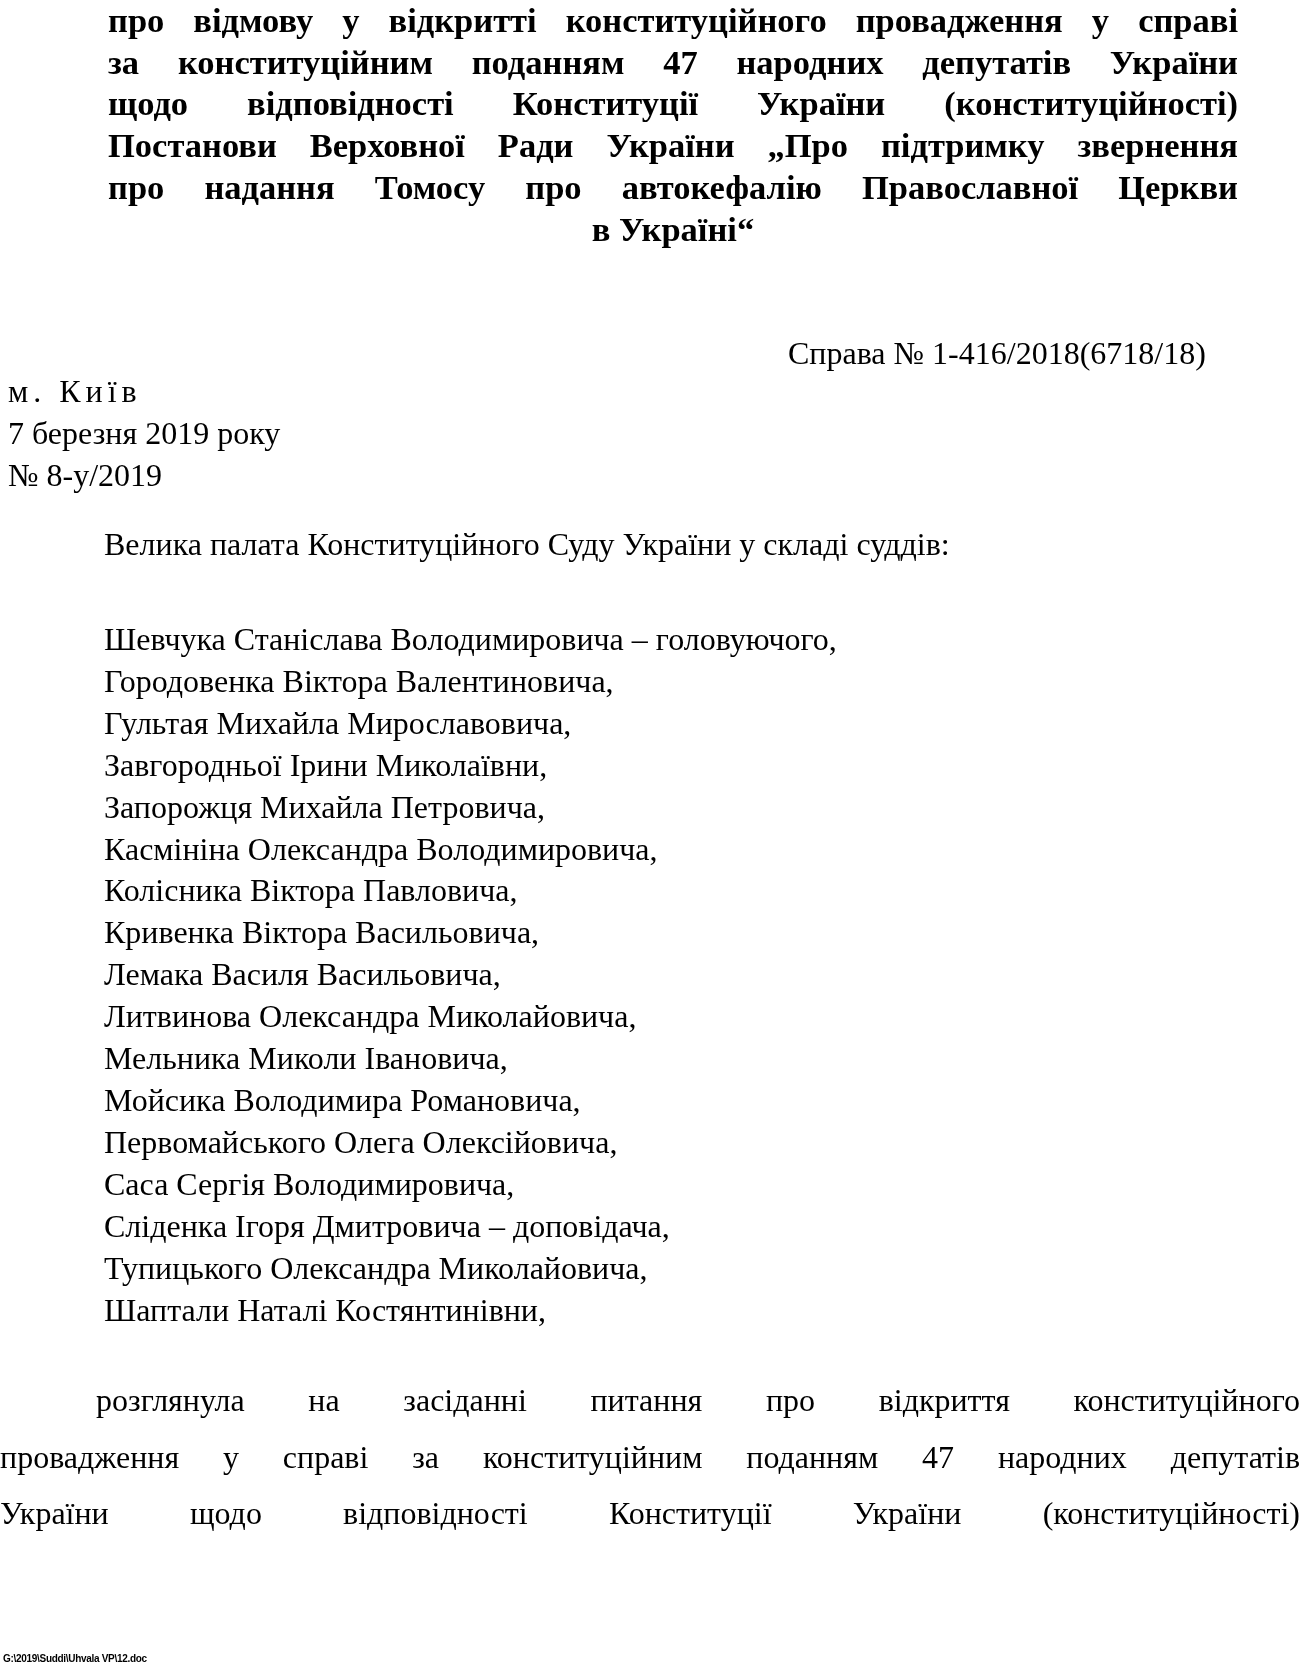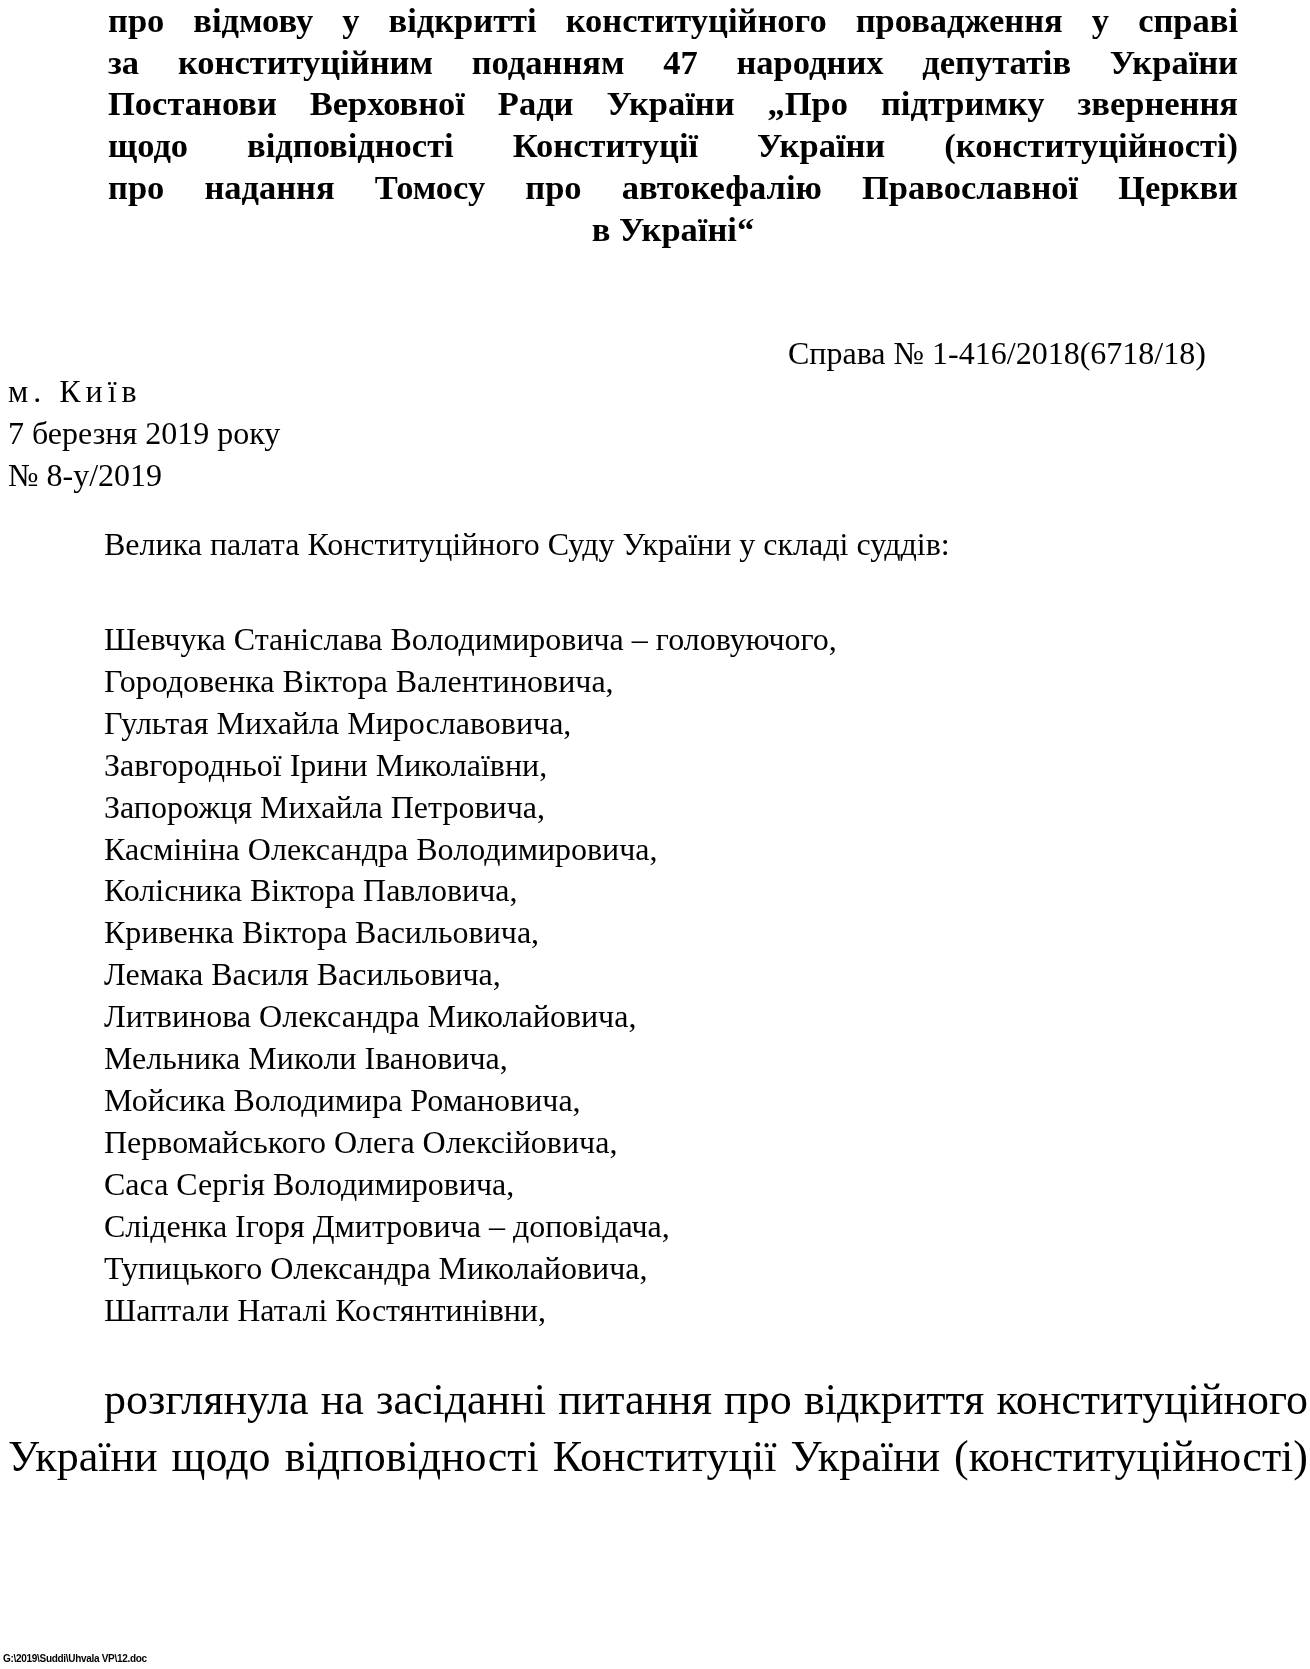--- a/index.html
+++ b/index.html
@@ -57,24 +57,24 @@
       position: absolute;
       left: 104px;
       top: 619px;
       font-size: 32px;
       line-height: 41.9px;
       white-space: nowrap;
     }
     .judges .jline { display: block; }
     .para {
       position: absolute;
-      left: 8px;
+      left: 0;
       top: 1372px;
       width: 1300px;
-      font-size: 44px;
+      font-size: 32px;
       line-height: 56.5px;
     }
     .para .pline {
       display: block;
       text-align: justify;
       text-align-last: justify;
       white-space: nowrap;
     }
     .para .pline.first { padding-left: 96px; }
     .footer-path {
@@ -88,22 +88,22 @@
       white-space: nowrap;
       letter-spacing: -0.3px;
     }
   </style>
 </head>
 <body>
 
 <div class="title-block">
   <span class="tline">про відмову у відкритті конституційного провадження у справі</span>
   <span class="tline">за конституційним поданням 47 народних депутатів України</span>
+  <span class="tline">щодо відповідності Конституції України (конституційності)</span>
   <span class="tline">Постанови Верховної Ради України „Про підтримку звернення</span>
-  <span class="tline">щодо відповідності Конституції України (конституційності)</span>
   <span class="tline">про надання Томосу про автокефалію Православної Церкви</span>
   <span class="tline last">в Україні“</span>
 </div>
 
 <div class="meta meta-left">
   <div class="spaced">м. Київ</div>
   <div>7 березня 2019 року</div>
   <div>№ 8-у/2019</div>
 </div>
 
@@ -126,16 +126,17 @@
   <span class="jline">Мойсика Володимира Романовича,</span>
   <span class="jline">Первомайського Олега Олексійовича,</span>
   <span class="jline">Саса Сергія Володимировича,</span>
   <span class="jline">Сліденка Ігоря Дмитровича – доповідача,</span>
   <span class="jline">Тупицького Олександра Миколайовича,</span>
   <span class="jline">Шаптали Наталі Костянтинівни,</span>
 </div>
 
 <div class="para">
   <span class="pline first">розглянула на засіданні питання про відкриття конституційного</span>
+  <span class="pline">провадження у справі за конституційним поданням 47 народних депутатів</span>
   <span class="pline">України щодо відповідності Конституції України (конституційності)</span>
 </div>
 
 <div class="footer-path">G:\2019\Suddi\Uhvala VP\12.doc</div>
 
 </body></html>

